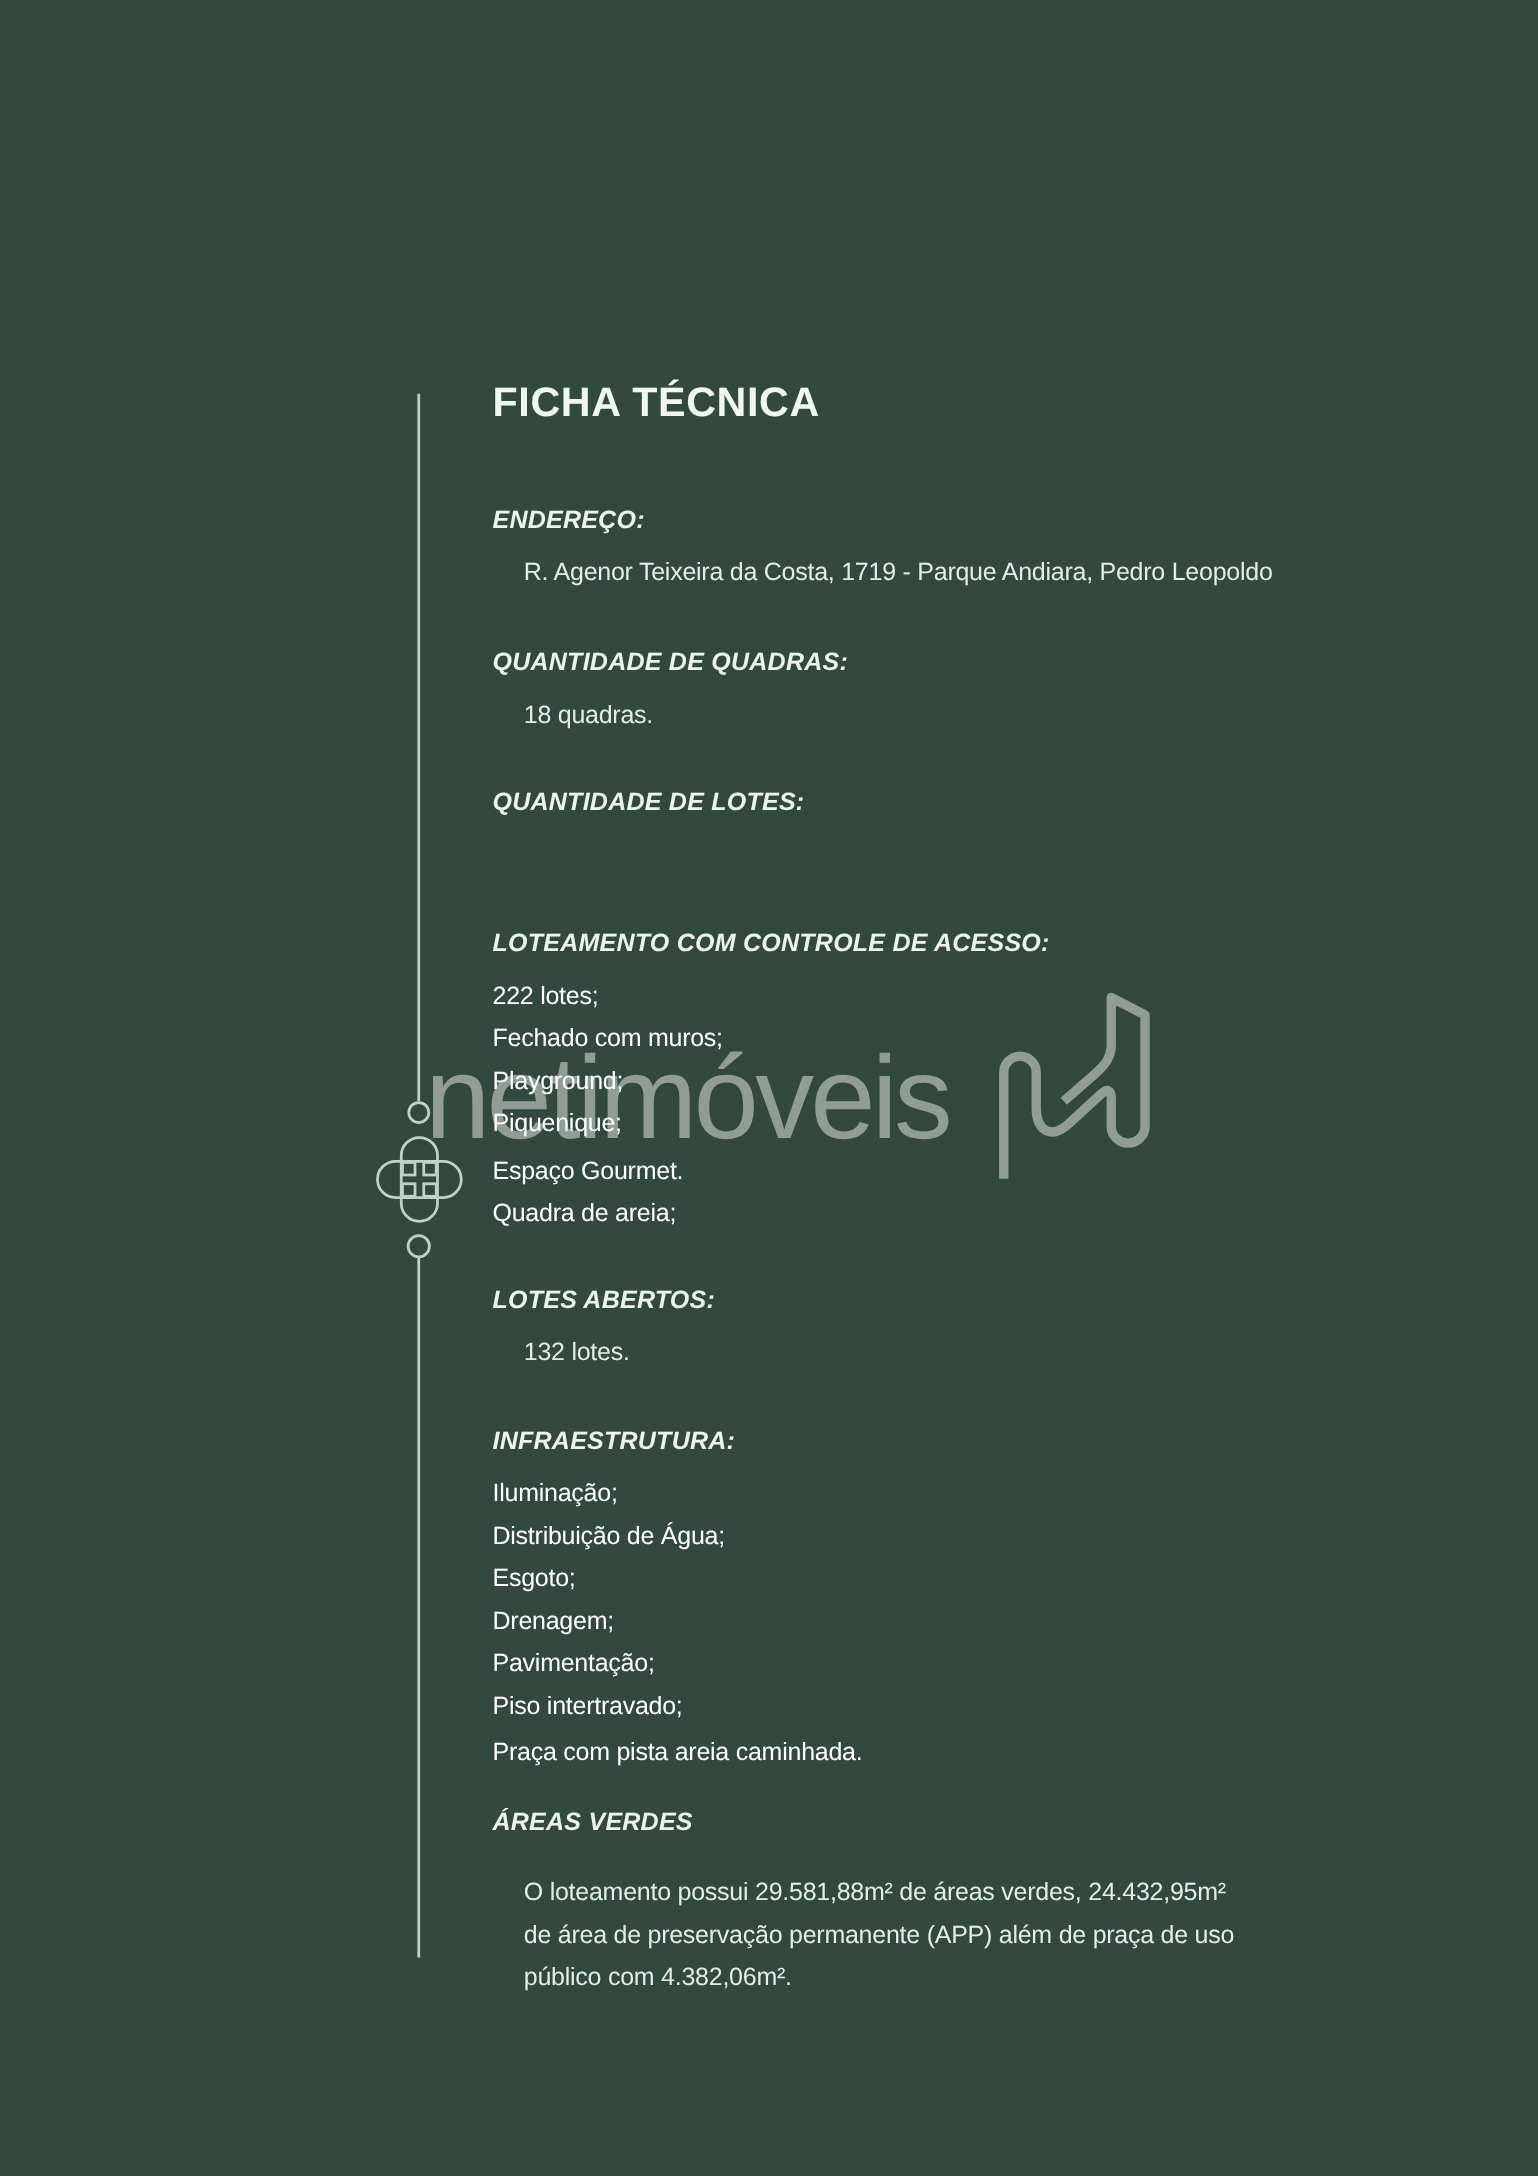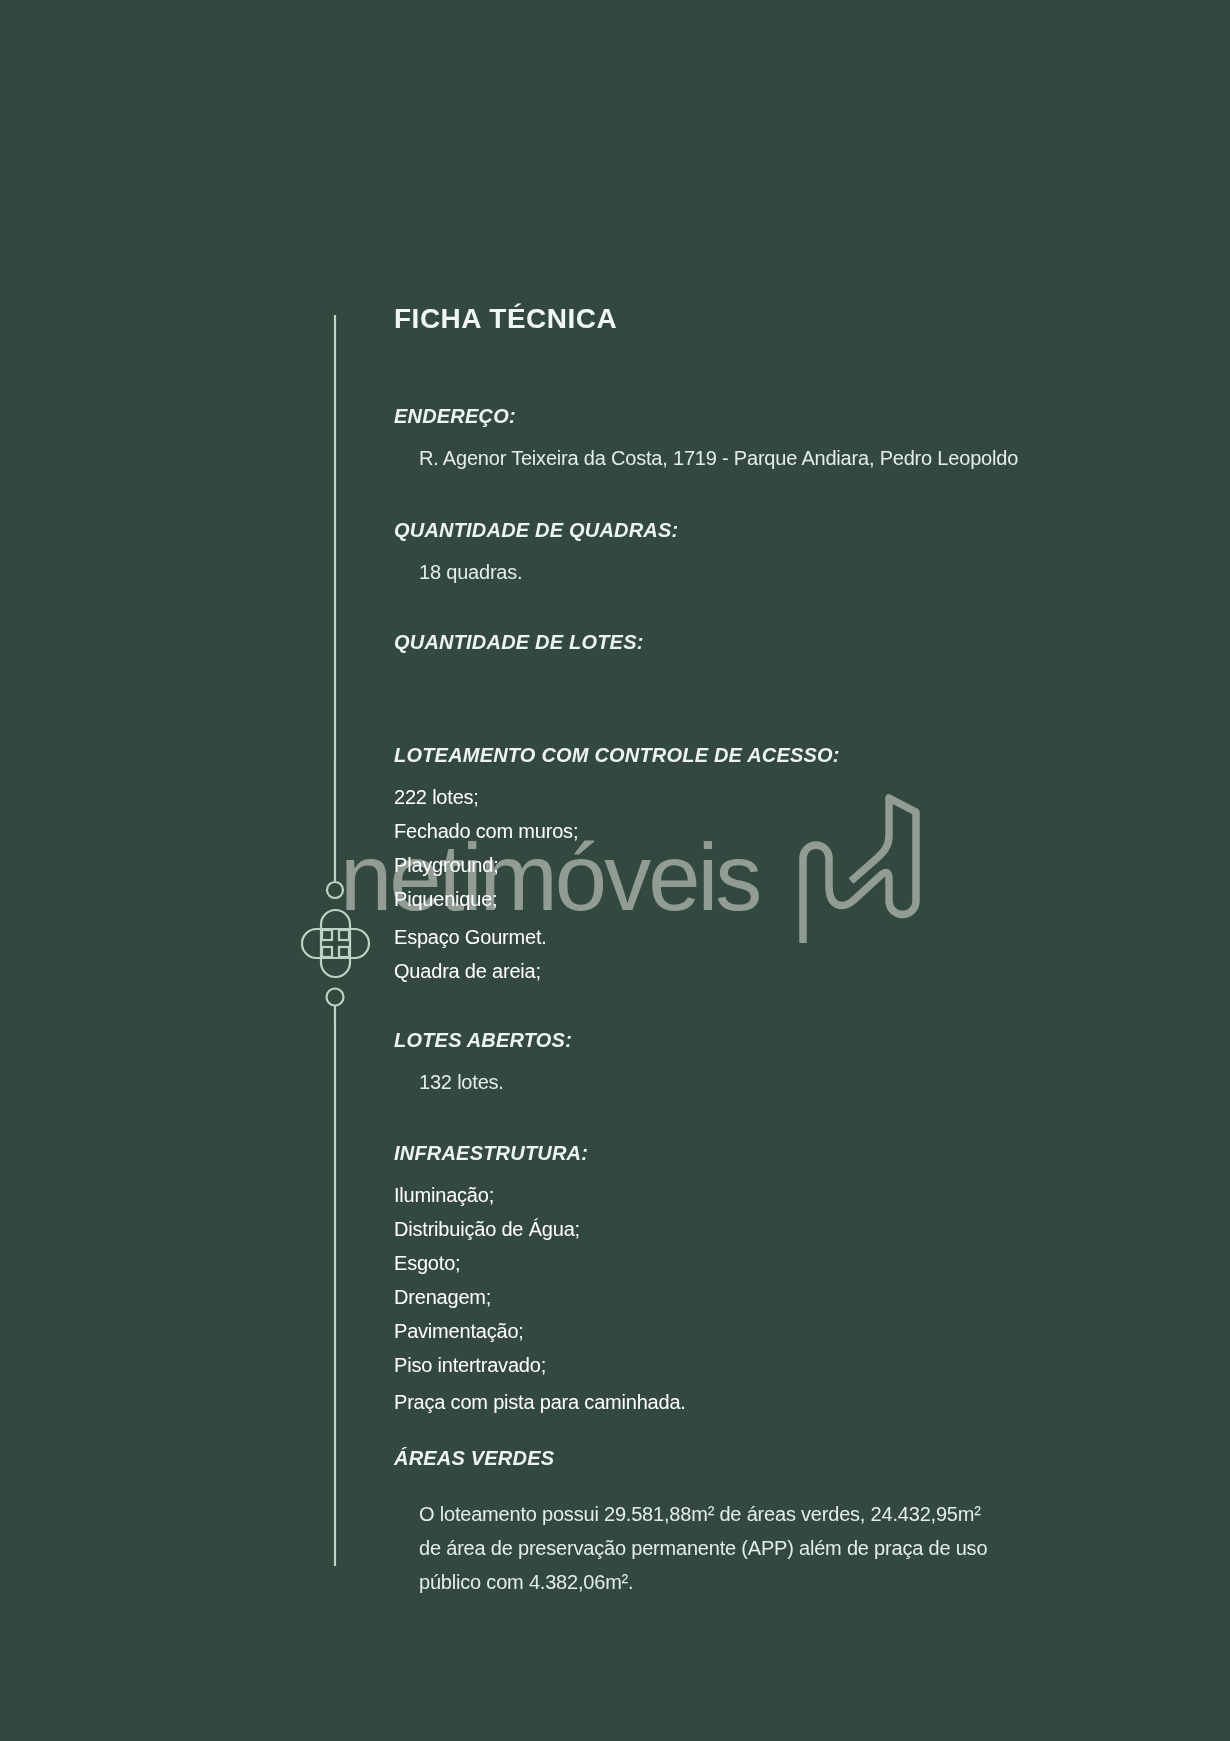--- a/index.html
+++ b/index.html
@@ -40,21 +40,21 @@
     left:0;top:0;
     z-index:2;
     pointer-events:none;
   }
   
   .content-layer{position:absolute;left:0;top:0;width:100%;height:100%;z-index:3;}
   .page-title{
     position:absolute;
     left:394px;
     top:303px;
-    font-size:28px;
+    font-size:33px;
     font-weight:700;
     letter-spacing:0.5px;
     color:#F0F6F1;
   }
   .sec{
     position:absolute;
     left:394px;
     width:640px;
     color:#E5EFE8;
   }
@@ -153,21 +153,21 @@
 
     <section class="sec" style="top:1140px">
       <h3>INFRAESTRUTURA:</h3>
       <ul>
         <li>Iluminação;</li>
         <li>Distribuição de Água;</li>
         <li>Esgoto;</li>
         <li>Drenagem;</li>
         <li>Pavimentação;</li>
         <li>Piso intertravado;</li>
-        <li style="margin-top:3px">Praça com pista para caminhada.</li>
+        <li style="margin-top:3px">Praça com pista areia caminhada.</li>
       </ul>
     </section>
 
     <section class="sec" style="top:1445px">
       <h3 style="margin-bottom:26px">ÁREAS VERDES</h3>
       <div class="line">O loteamento possui 29.581,88m² de áreas verdes, 24.432,95m²</div>
       <div class="line">de área de preservação permanente (APP) além de praça de uso</div>
       <div class="line">público com 4.382,06m².</div>
     </section>
 

